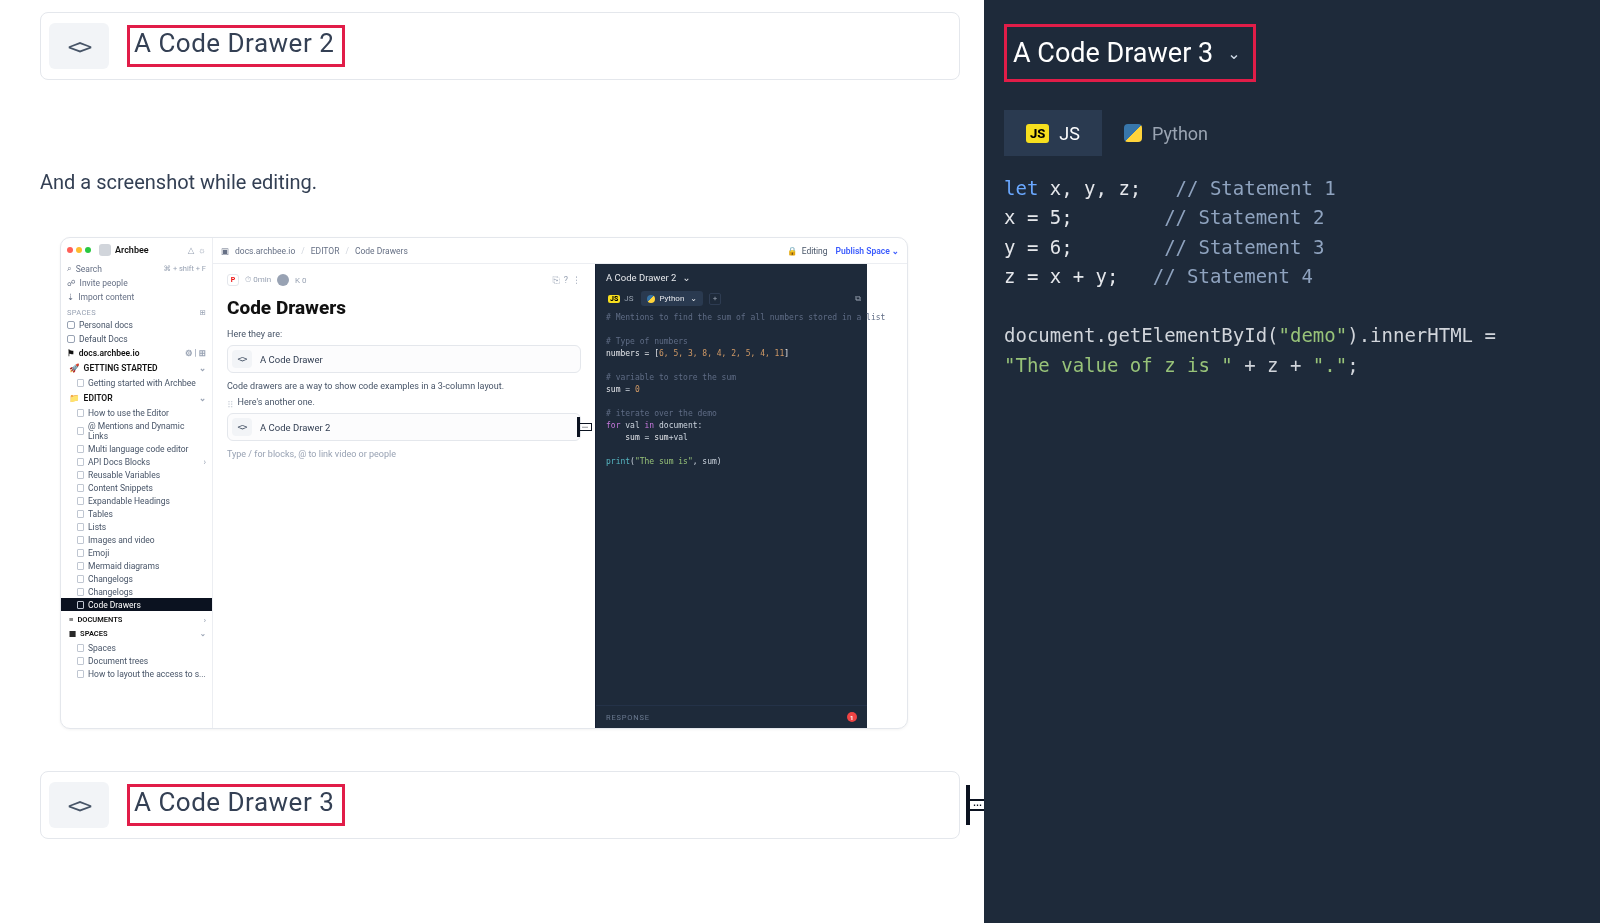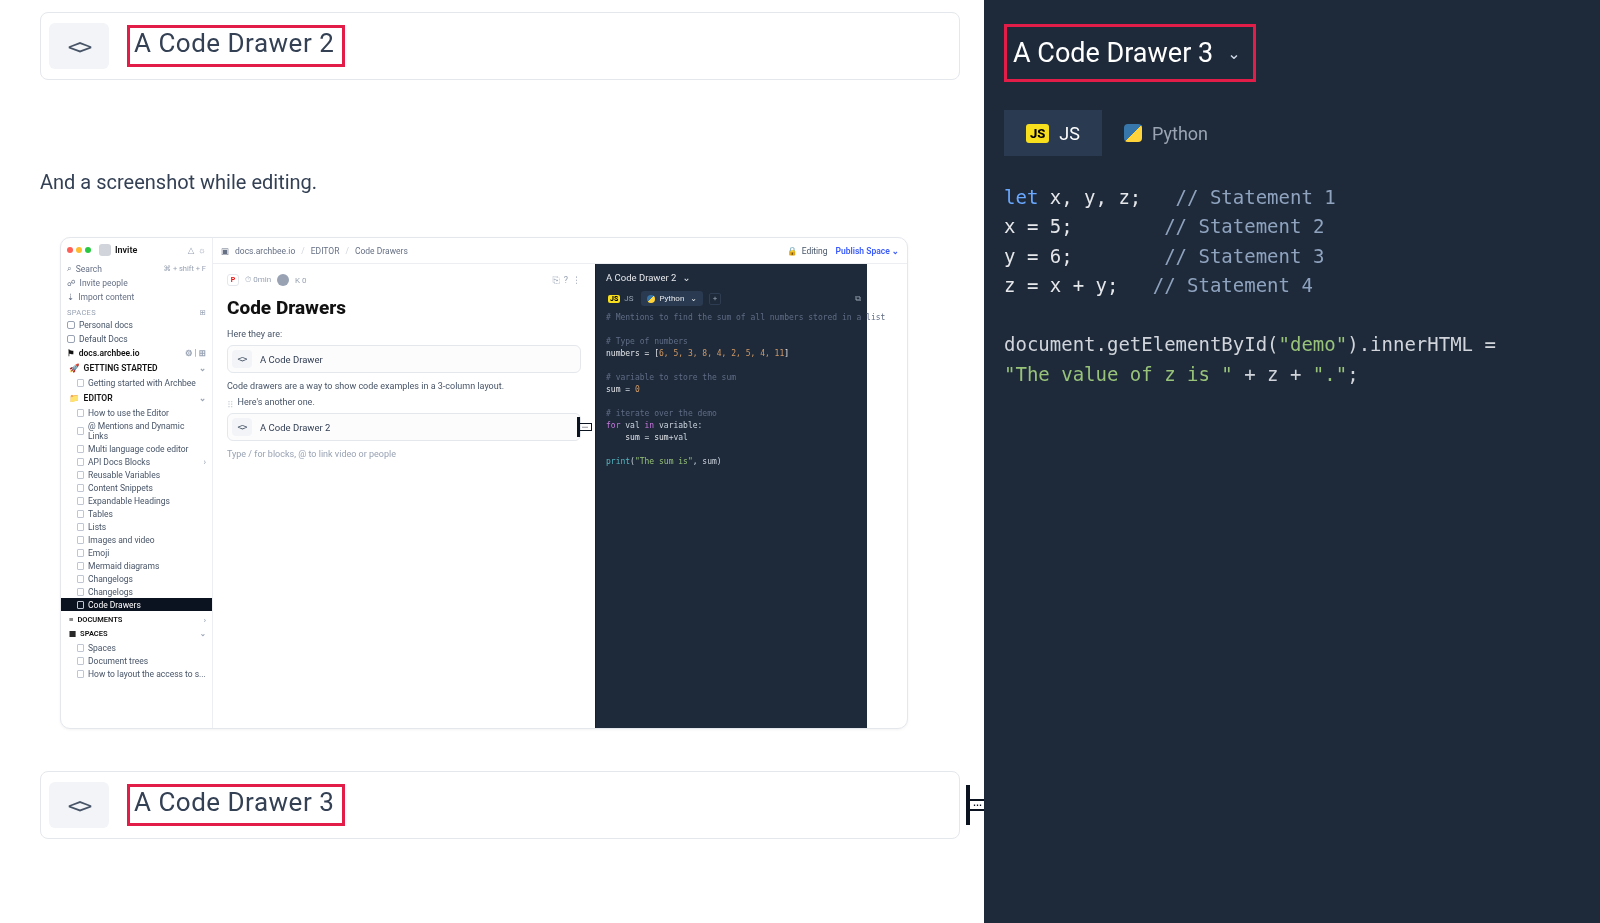--- a/index.html
+++ b/index.html
@@ -97,21 +97,21 @@
 
   
   .r-title-wrap{ display:inline-flex; align-items:center; gap:14px; border:3px solid #e11d48; padding: 10px 12px 10px 6px; }
   .r-title{ font-size:27px; color:#fff; }
   .r-chev{ color:#cbd5e1; }
   .r-tabs{ display:flex; margin-top:28px; height:46px; align-items:stretch; }
   .r-tab{ display:flex; align-items:center; gap:10px; padding:0 22px; font-size:18px; color:#9aa4b2; }
   .r-tab.active{ background:#2a3a50; color:#fff; }
   .js-badge-big{ background:#f7df1e; color:#000; font-weight:800; font-size:13px; padding:2px 4px; border-radius:3px;}
   .py-logo{ width:18px; height:18px; border-radius:4px; background:linear-gradient(135deg,#3776ab 50%, #ffd43b 50%);}
-  .r-code{ margin-top:27px; font-family:ui-monospace,Menlo,Consolas,monospace; font-size:19px; line-height:1.55; white-space:pre; color:#d1d5db;}
+  .r-code{ margin-top:18px; font-family:ui-monospace,Menlo,Consolas,monospace; font-size:19px; line-height:1.55; white-space:pre; color:#d1d5db;}
   .tk-kw{color:#6aa8ff;}
   .tk-var{color:#e5e7eb;}
   .tk-cmt{color:#8fa3bf;}
   .tk-str{color:#98c379;}
   .tk-punc{color:#d1d5db;}
   .tk-doc{color:#d1d5db;}
 
   
   .drag-handle{ display:flex; align-items:center; }
   .dh-bar{ width:4px; height:40px; background:#0b1220; }
@@ -144,21 +144,21 @@
     <div class="shot">
 
       <div class="shot-sidebar">
         <div class="shot-sb-top">
           <div class="mac-dots">
               <span style="background:#ff5f57"></span>
               <span style="background:#febc2e"></span>
               <span style="background:#28c840"></span>
             </div>
           <span style="width:12px;height:12px;border-radius:3px;background:#d1d5db;display:inline-block;"></span>
-          <span class="archbee-brand">Invite</span>
+          <span class="archbee-brand">Archbee</span>
           <span style="margin-left:auto;color:#98a2b3;">△</span>
           <span style="color:#98a2b3;">☼</span>
         </div>
         <div class="sb-link muted">
             <span>⌕</span>
             <span>Search</span>
             <span class="shortcut" style="margin-left:auto">⌘ + shift + F</span>
           </div>
         <div class="sb-link muted">
             <span>☍</span>
@@ -369,24 +369,28 @@
             </div>
             <div class="pv-code"><span class="c-cmt"># Mentions to find the sum of all numbers stored in a list</span>
 
 <span class="c-cmt"># Type of numbers</span>
 <span class="c-var">numbers = [</span><span class="c-num">6, 5, 3, 8, 4, 2, 5, 4, 11</span><span class="c-var">]</span>
 
 <span class="c-cmt"># variable to store the sum</span>
 <span class="c-var">sum</span><span> = </span><span class="c-num">0</span>
 
 <span class="c-cmt"># iterate over the demo</span>
-<span class="c-kw">for</span><span> val </span><span class="c-kw">in</span><span> variable:</span>
+<span class="c-kw">for</span><span> val </span><span class="c-kw">in</span><span> document:</span>
 <span class="c-var">    sum</span><span> = </span><span class="c-var">sum</span><span>+val</span>
 
 <span class="c-builtin">print</span><span>(</span><span class="c-str">"The sum is"</span><span>, sum)</span></div>
+            <div class="pv-resp">
+                <span>RESPONSE</span>
+                <span class="resp-badge">1</span>
+              </div>
           </div>
         </div>
       </div>
     </div>
 
     <div class="drawer-3-wrap">
       <div class="drawer-header">
         <div class="drawer-icon-box">
             <span class="chev-code">&lt;&gt;</span>
           </div>

